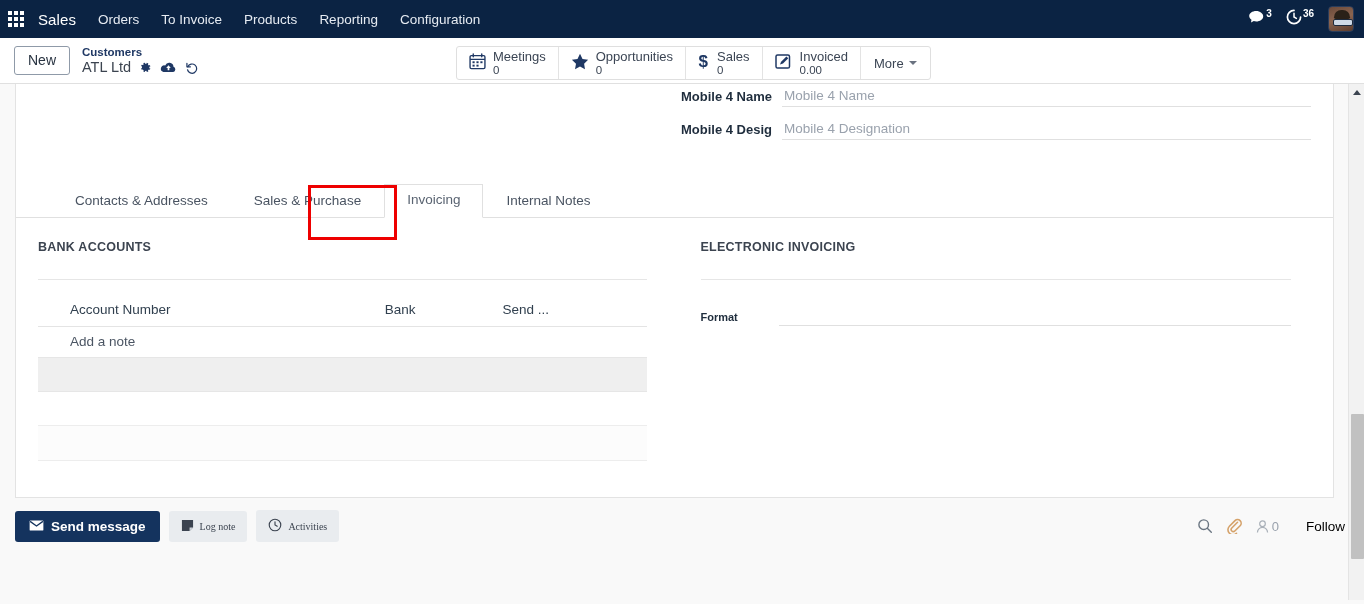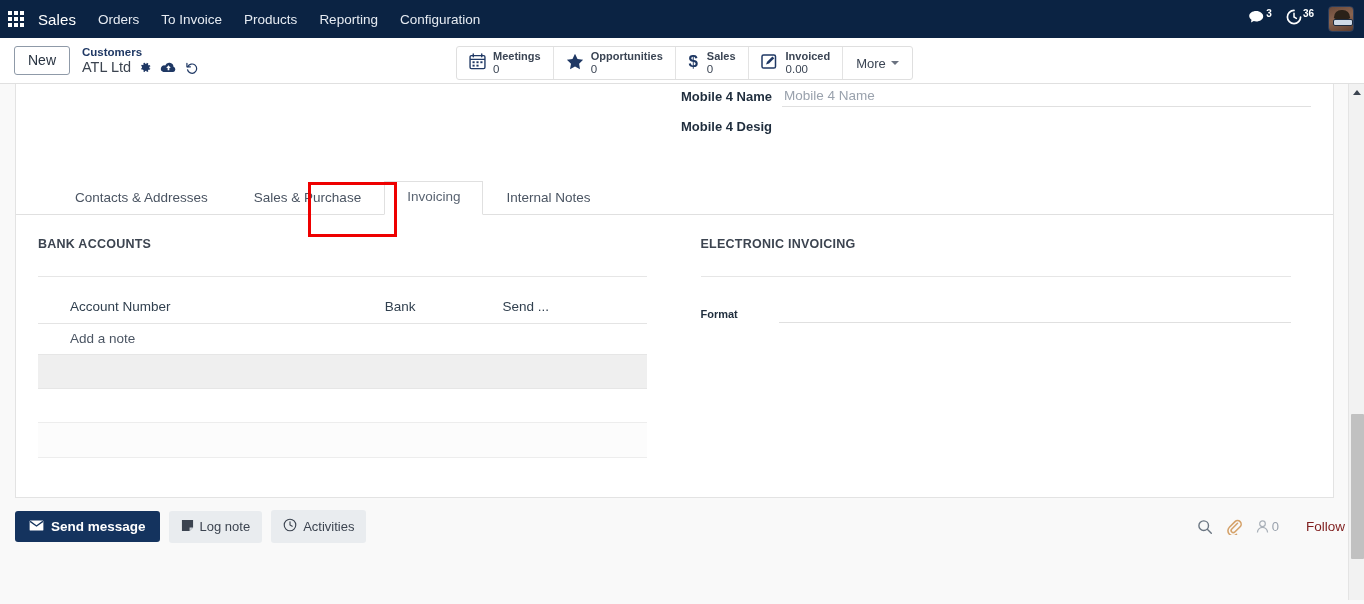--- a/index.html
+++ b/index.html
@@ -114,21 +114,21 @@
   }
   .stat-btn {
     display: flex; align-items: center; gap: 7px;
     padding: 0 12px;
     border-right: 1px solid #e3e3e3;
     cursor: pointer;
     color: #1f3864;
   }
   .stat-btn:last-child { border-right: none; }
   .stat-txt { line-height: 1.08; }
-  .stat-label { font-size: 11px; color: #3b4554; display: block; font-weight: bold; }
+  .stat-label { font-size: 13px; color: #3b4554; display: block; }
   .stat-value { font-size: 11.5px; color: #3b4554; display: block; }
   .stat-more {
     display: flex; align-items: center; gap: 5px;
     padding: 0 13px; cursor: pointer; font-size: 13px; color: #3b4554;
   }
   .caret {
     width: 0; height: 0;
     border-left: 4px solid transparent;
     border-right: 4px solid transparent;
     border-top: 4px solid #6a7280;
@@ -267,30 +267,30 @@
   .chatter { padding: 12px 15px 0 15px; background: #f9f9f9; }
   .chatter-topbar { display: flex; align-items: center; position: relative; }
   .btn-send {
     background: #14335e; color: #fff; border: none;
     font-size: 13.5px; font-weight: bold;
     padding: 8px 14px; border-radius: 3px; cursor: pointer;
     font-family: inherit; display: flex; align-items: center; gap: 7px;
   }
   .btn-gray {
     background: #e9ecef; color: #3c4450; border: none;
-    font-size: 13px; padding: 8px 12px; border-radius: 3px;
-    cursor: pointer; margin-left: 9px; font-family: Liberation Sans, sans-serif;
+    font-size: 10px; padding: 8px 12px; border-radius: 3px;
+    cursor: pointer; margin-left: 9px; font-family: Liberation Serif, serif;
     display: flex; align-items: center; gap: 6px;
   }
   .chatter-right {
     position: absolute; right: 4px; top: 0; bottom: 0;
     display: flex; align-items: center; gap: 13px;
   }
   .follower-count { font-size: 13px; color: #9aa2ad; margin-left: 2px; }
-  .follow-link { font-size: 13.5px; color: #7f1d1d; cursor: pointer; margin-left: 14px; }
+  .follow-link { font-size: 13.5px; color: #000000; cursor: pointer; margin-left: 14px; }
 
   .today-sep {
     display: flex; align-items: center; gap: 12px;
     margin-top: 42px; padding: 0 14px;
   }
   .today-sep .line { flex: 1; height: 1px; background: #e3e3e3; }
   .today-sep .lbl { font-size: 13px; font-weight: bold; color: #6b7682; }
 
   
   .scrollbar {
@@ -454,20 +454,21 @@
 
       <div class="fields-top">
         <div class="col-left-blank"></div>
         <div class="col-right-fields">
           <div class="field-row">
             <div class="field-label">Mobile 4 Name</div>
             <input class="field-input" type="text" placeholder="Mobile 4 Name" style="">
           </div>
           <div class="field-row">
             <div class="field-label">Mobile 4 Desig</div>
+            <input class="field-input" type="text" placeholder="Mobile 4 Designation" style="">
           </div>
         </div>
       </div>
 
       <div class="notebook">
         <div class="tabs">
           <div class="tab">Contacts &amp; Addresses</div>
           <div class="tab">Sales &amp; Purchase</div>
           <div class="tab active">Invoicing</div>
           <div class="tab">Internal Notes</div>

